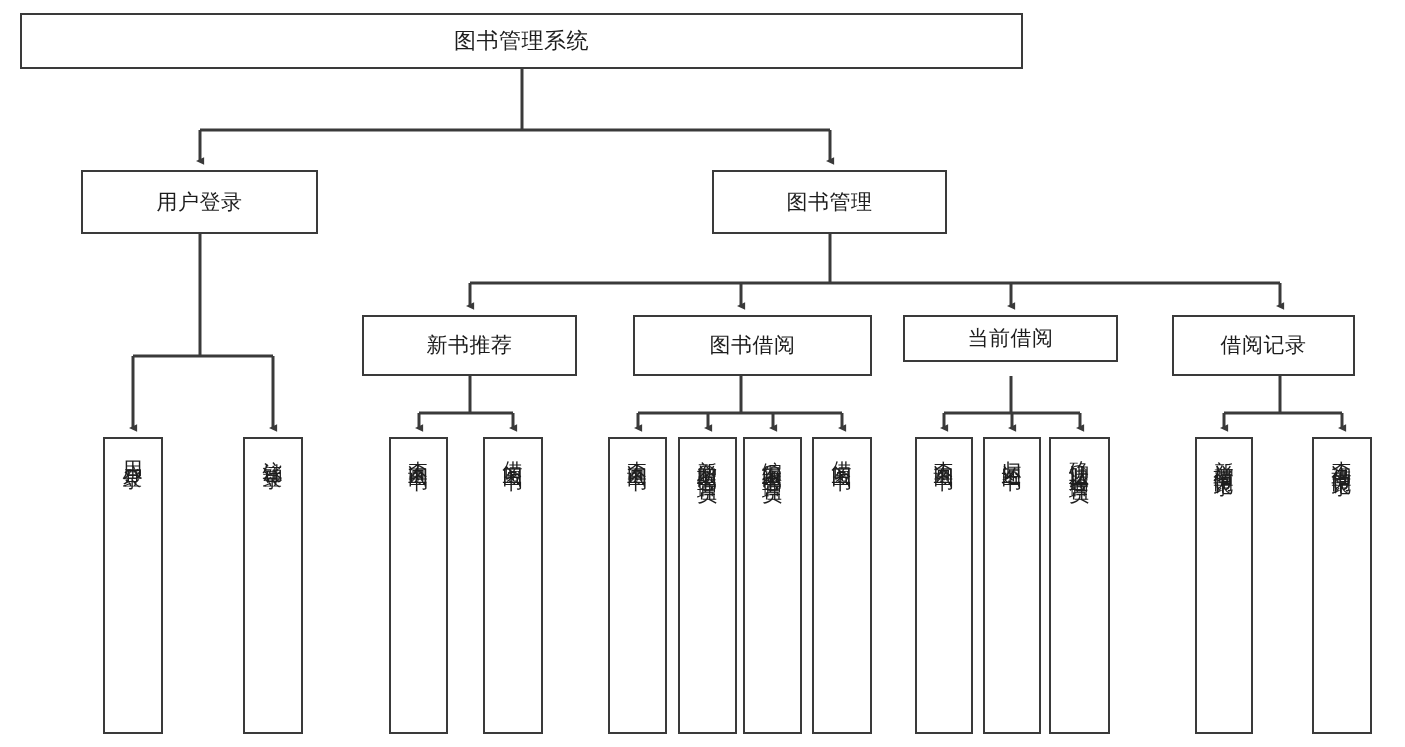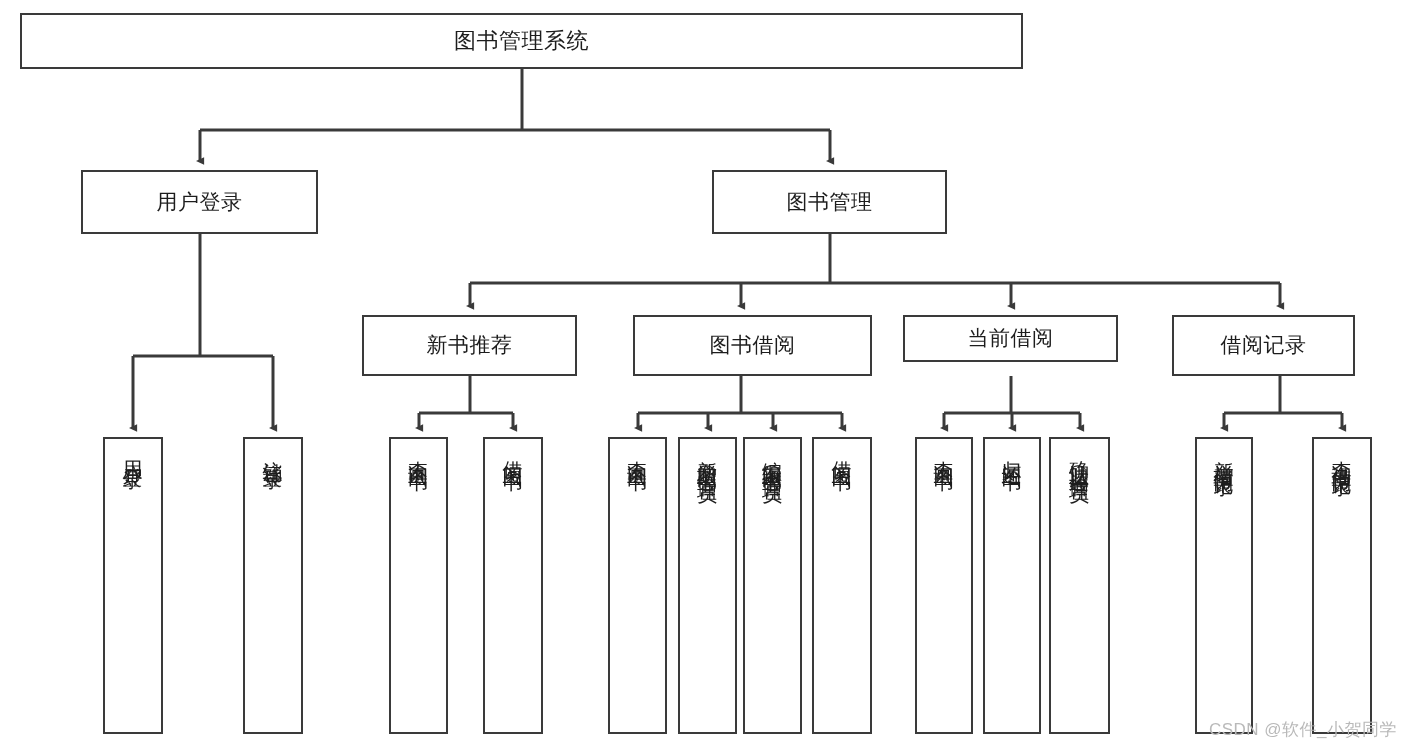--- a/index.html
+++ b/index.html
@@ -173,14 +173,13 @@
       <div class="node vert" style="left: 1049px; top: 437px; width: 61px; height: 297px;">
         <span class="label">确认归还（管理员）</span>
       </div>
       <div class="node vert" style="left: 1195px; top: 437px; width: 58px; height: 297px;">
         <span class="label">新增借阅记录</span>
       </div>
       <div class="node vert" style="left: 1312px; top: 437px; width: 60px; height: 297px;">
         <span class="label">查询借阅记录</span>
       </div>
     </div>
-  <div class="watermark">CSDN @软件_小贺同学</div>
 </div>
 
 </body></html>

